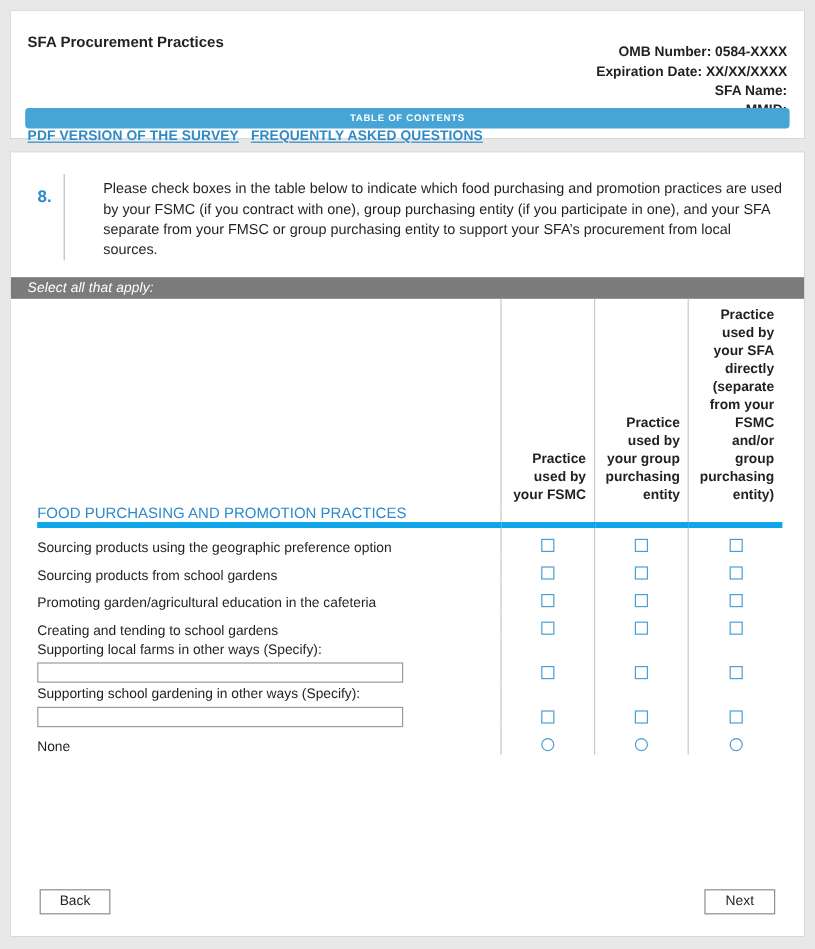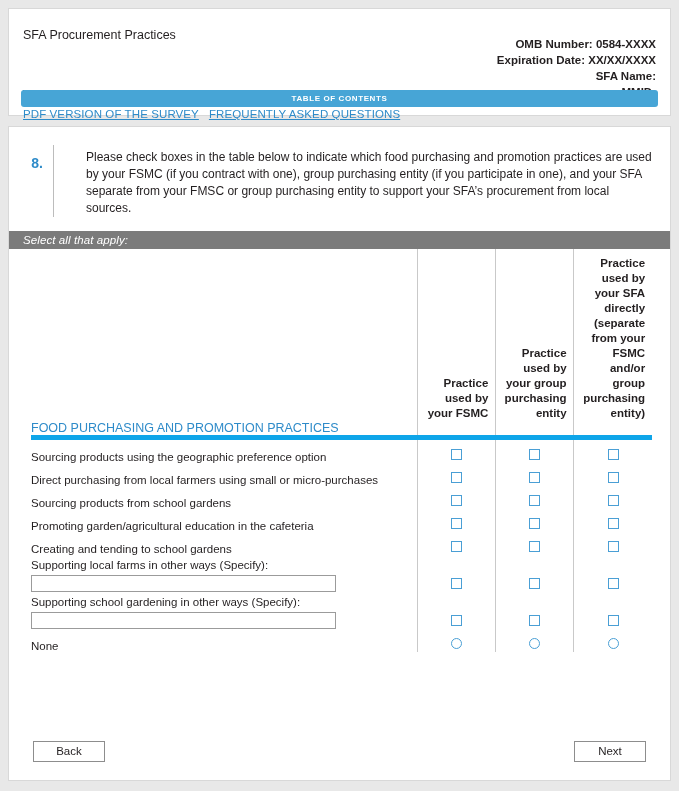--- a/index.html
+++ b/index.html
@@ -31,20 +31,21 @@
     box-sizing: border-box;
     padding: 14px 12px 10px 12px;
     position: relative;
     height: 108px;
   }
   .hdr-left {
     position: absolute;
     left: 14px;
     top: 18px;
     width: 400px;
+    font-weight: bold;
   }
   .hdr-title {
     font-size: 12.5px;
     color: #231f20;
     line-height: 17px;
   }
   .hdr-sub {
     font-size: 12.5px;
     color: #231f20;
     line-height: 17px;
@@ -240,21 +241,21 @@
   .footer {
     position: absolute;
     left: 0;
     right: 0;
     bottom: 18px;
     padding: 0 24px;
     display: flex;
     justify-content: space-between;
   }
   .btn {
-    width: 72px;
+    width: 59px;
     height: 21px;
     background: #ffffff;
     border: 1px solid #8d8d8d;
     font-size: 11.5px;
     color: #231f20;
     font-family: "Liberation Sans", sans-serif;
     cursor: pointer;
     line-height: 19px;
     text-align: center;
     padding: 0;
@@ -323,26 +324,20 @@
           <td class="sep-l"></td>
         </tr>
 
         <tr class="item-row">
           <td class="item-label">Sourcing products using the geographic preference option</td>
           <td class="cell-cb vline-cell"><span class="cb"></span></td>
           <td class="cell-cb vline-cell"><span class="cb"></span></td>
           <td class="cell-cb vline-cell"><span class="cb"></span></td>
         </tr>
 
-        <tr class="item-row">
-          <td class="item-label">Direct purchasing from local farmers using small or micro-purchases</td>
-          <td class="cell-cb vline-cell"><span class="cb"></span></td>
-          <td class="cell-cb vline-cell"><span class="cb"></span></td>
-          <td class="cell-cb vline-cell"><span class="cb"></span></td>
-        </tr>
 
         <tr class="item-row">
           <td class="item-label">Sourcing products from school gardens</td>
           <td class="cell-cb vline-cell"><span class="cb"></span></td>
           <td class="cell-cb vline-cell"><span class="cb"></span></td>
           <td class="cell-cb vline-cell"><span class="cb"></span></td>
         </tr>
 
         <tr class="item-row">
           <td class="item-label">Promoting garden/agricultural education in the cafeteria</td>

